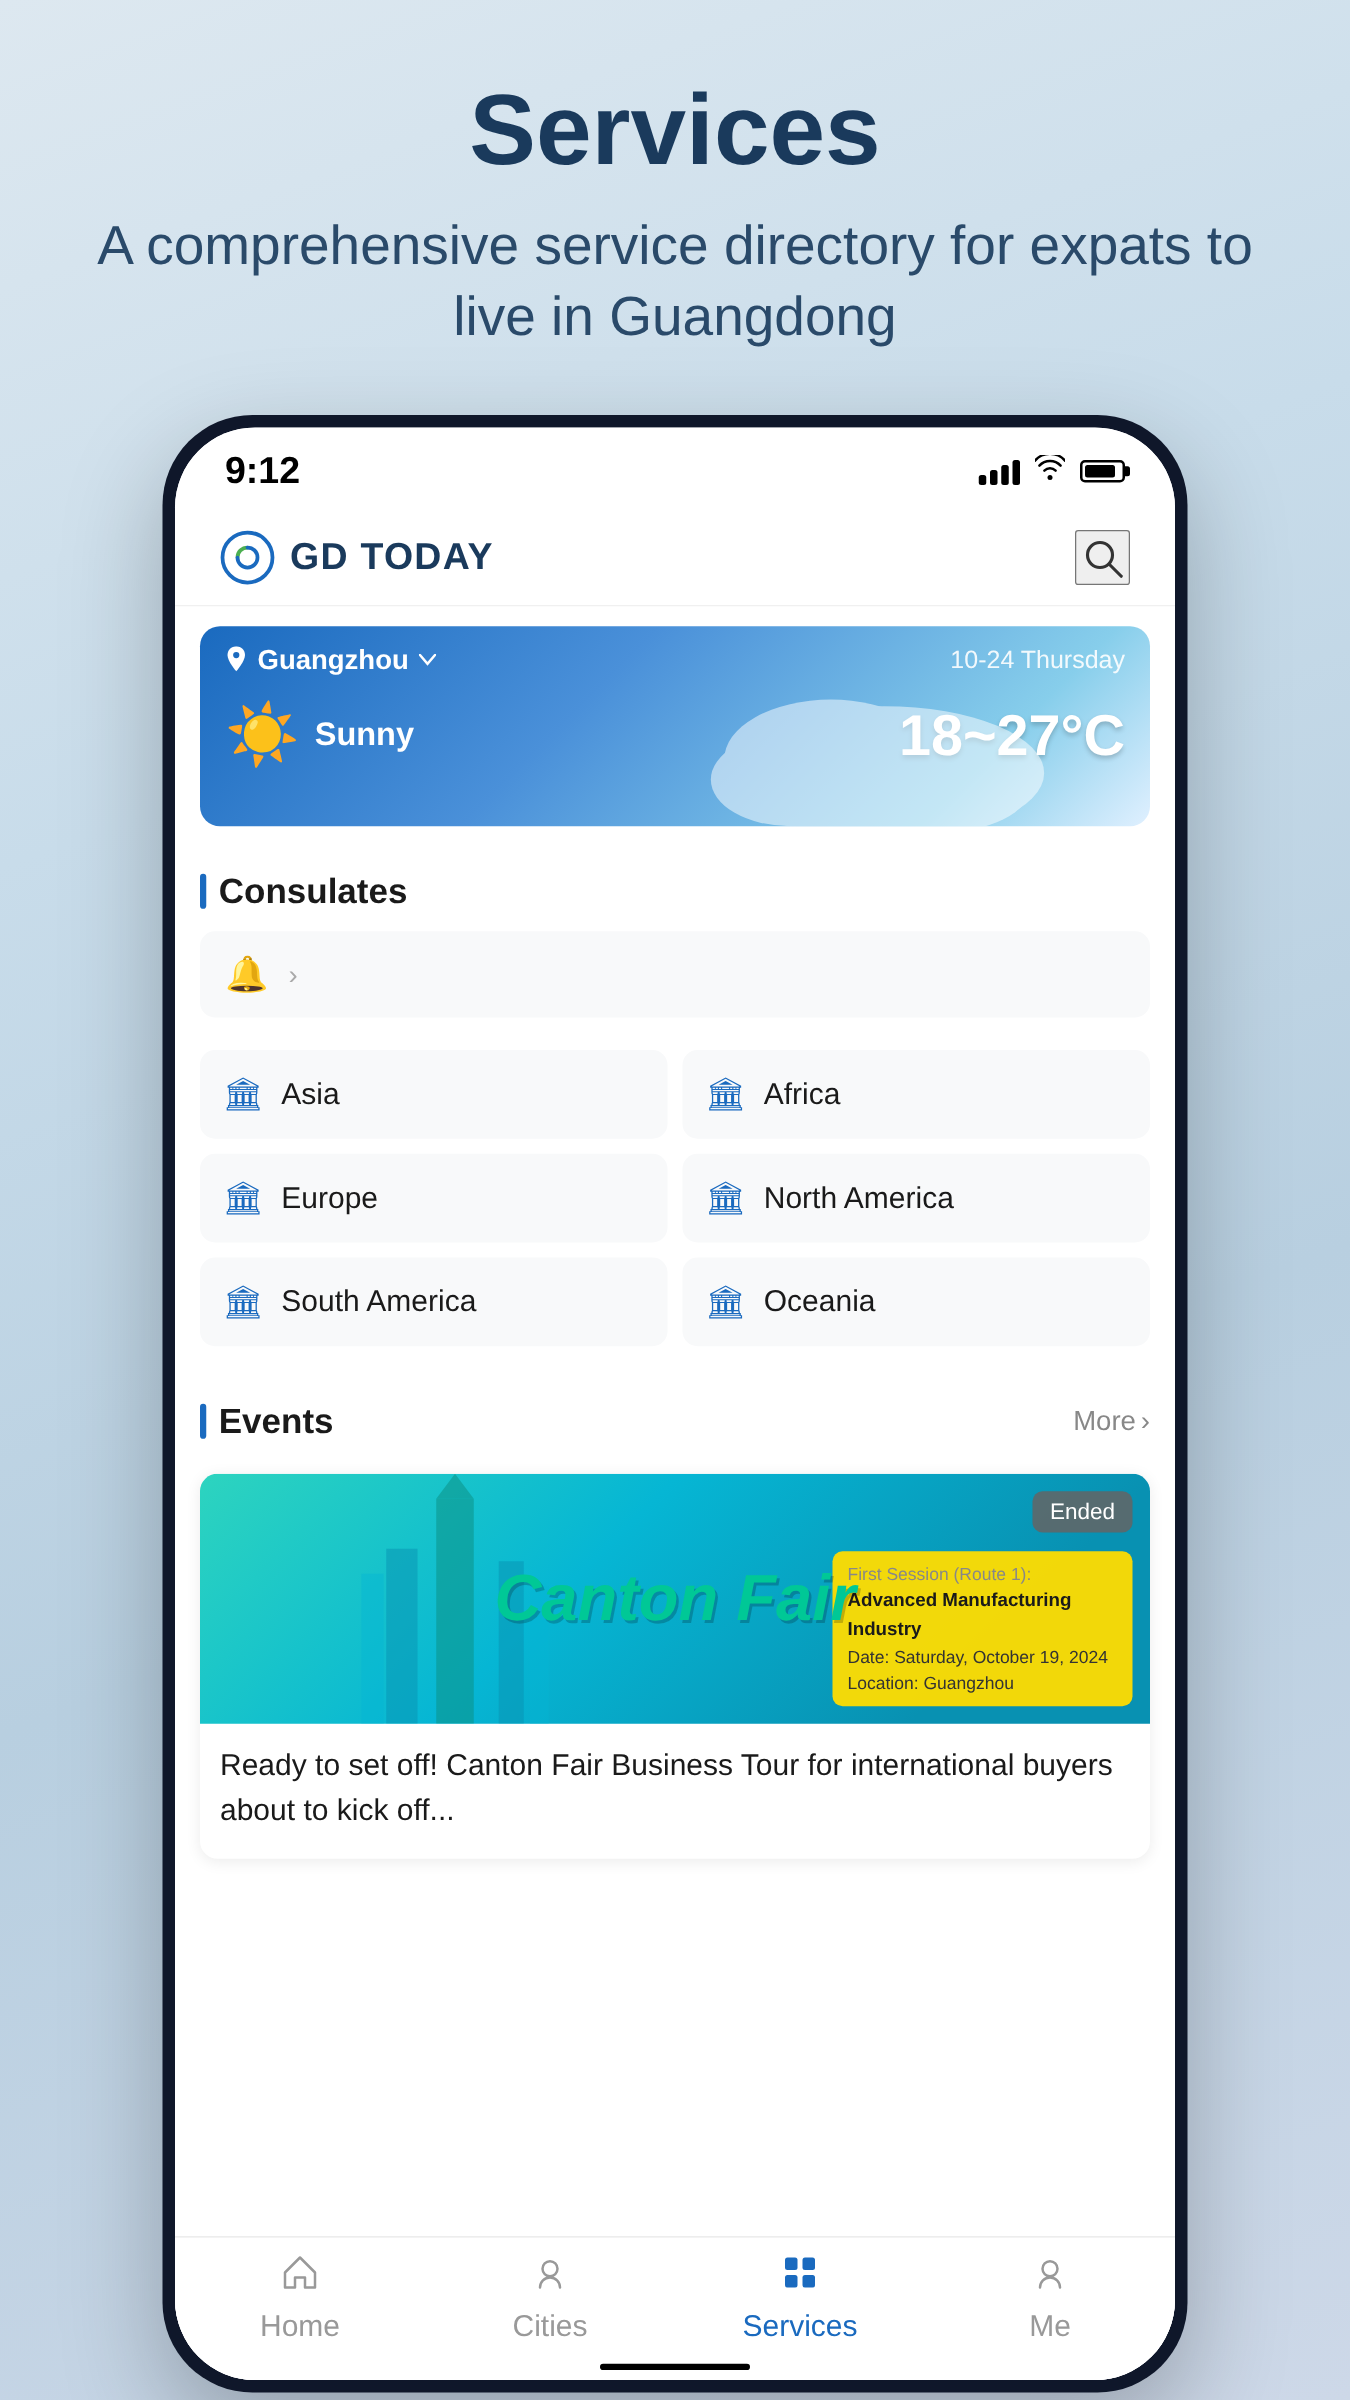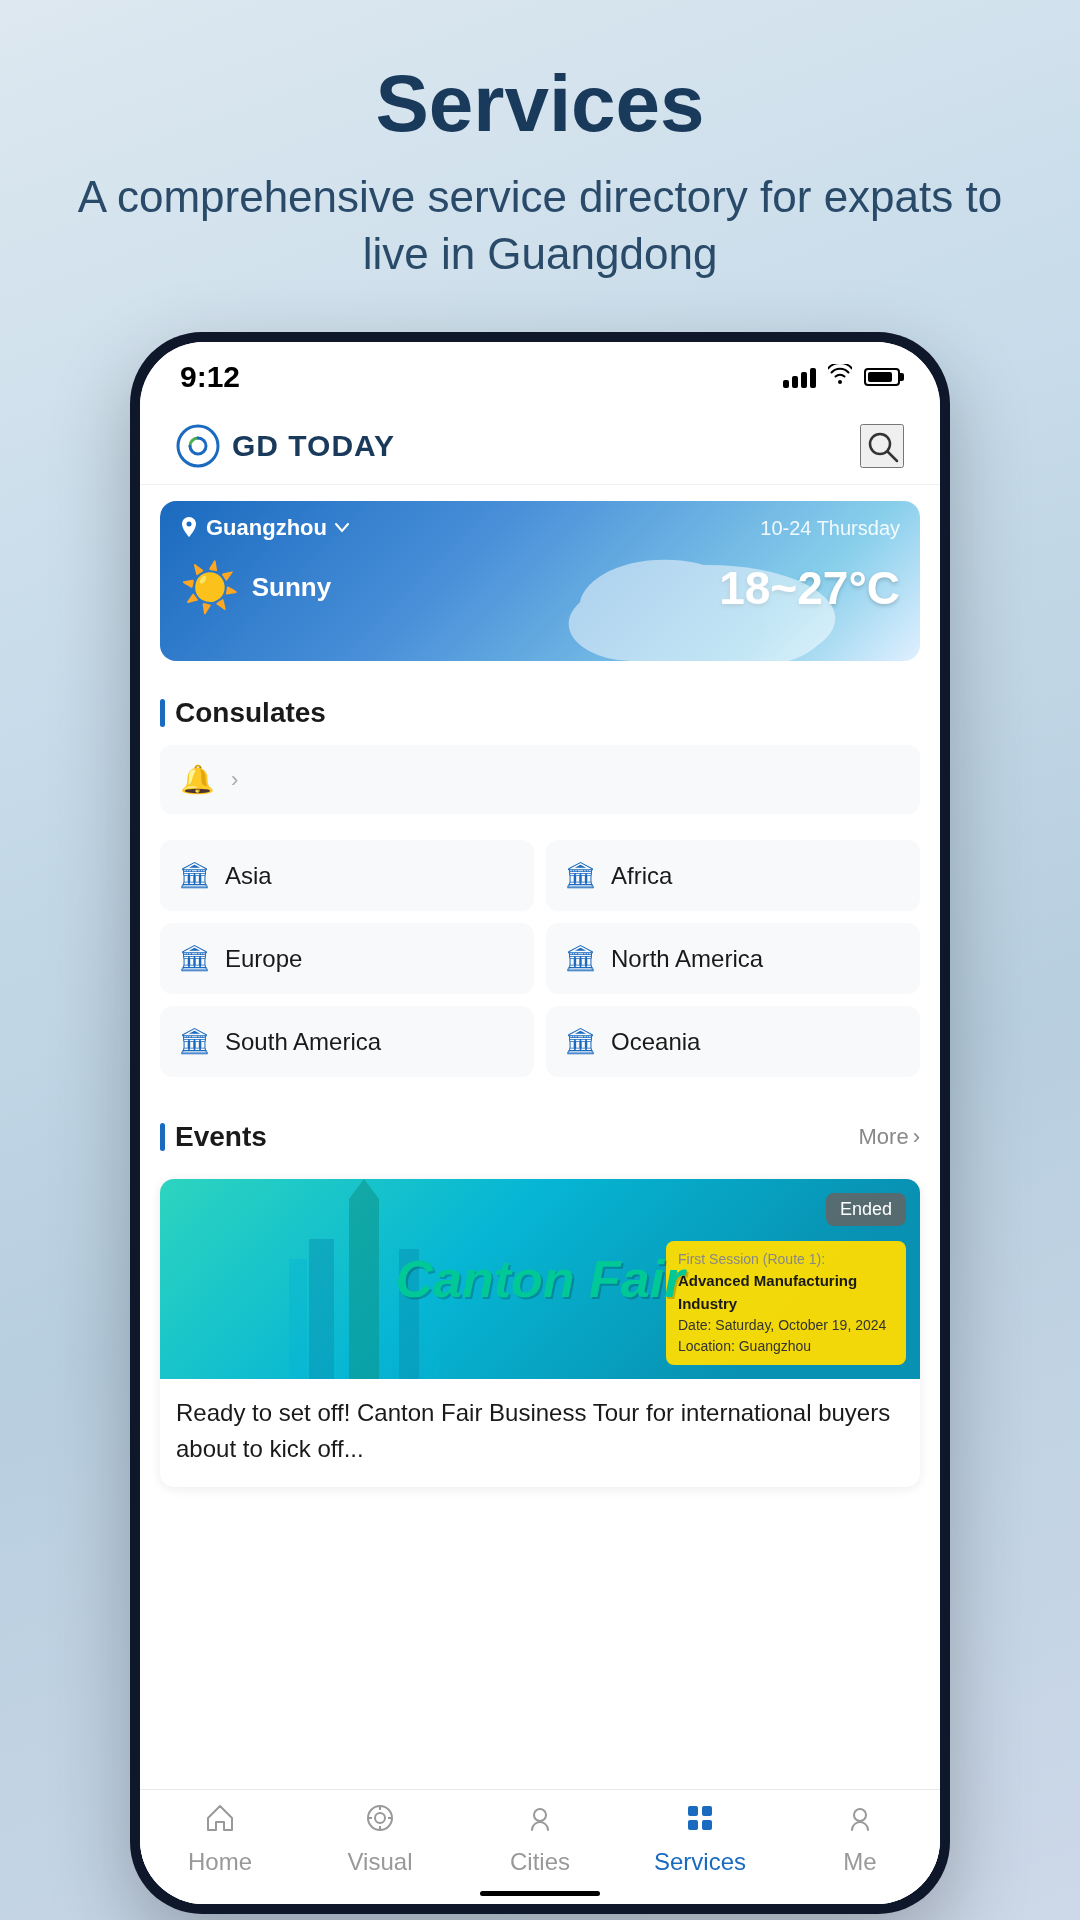--- a/index.html
+++ b/index.html
@@ -557,33 +557,20 @@
         <span class="nav-icon">
           <svg width="32" height="32" viewBox="0 0 32 32" fill="none">
             <path d="M4 16L16 4l12 12v12H20v-8h-8v8H4V16z" stroke="#999" stroke-width="2" fill="none" stroke-linejoin="round"></path>
           </svg>
         </span>
         <span class="nav-label">Home</span>
       </div>
       <div class="nav-item">
         <span class="nav-icon">
           <svg width="32" height="32" viewBox="0 0 32 32" fill="none">
-            <circle cx="16" cy="16" r="12" stroke="#999" stroke-width="2" fill="none"></circle>
-            <circle cx="16" cy="16" r="5" stroke="#999" stroke-width="2" fill="none"></circle>
-            <line x1="16" y1="4" x2="16" y2="8" stroke="#999" stroke-width="2"></line>
-            <line x1="16" y1="24" x2="16" y2="28" stroke="#999" stroke-width="2"></line>
-            <line x1="4" y1="16" x2="8" y2="16" stroke="#999" stroke-width="2"></line>
-            <line x1="24" y1="16" x2="28" y2="16" stroke="#999" stroke-width="2"></line>
-          </svg>
-        </span>
-        <span class="nav-label">Visual</span>
-      </div>
-      <div class="nav-item">
-        <span class="nav-icon">
-          <svg width="32" height="32" viewBox="0 0 32 32" fill="none">
             <circle cx="16" cy="13" r="6" stroke="#999" stroke-width="2" fill="none"></circle>
             <path d="M8 28c0-4.4 3.6-8 8-8s8 3.6 8 8" stroke="#999" stroke-width="2" fill="none" stroke-linecap="round"></path>
           </svg>
         </span>
         <span class="nav-label">Cities</span>
       </div>
       <div class="nav-item">
         <span class="nav-icon active">
           <svg width="32" height="32" viewBox="0 0 32 32" fill="none">
             <rect x="4" y="4" width="10" height="10" rx="2" fill="#1a6abf"></rect>

